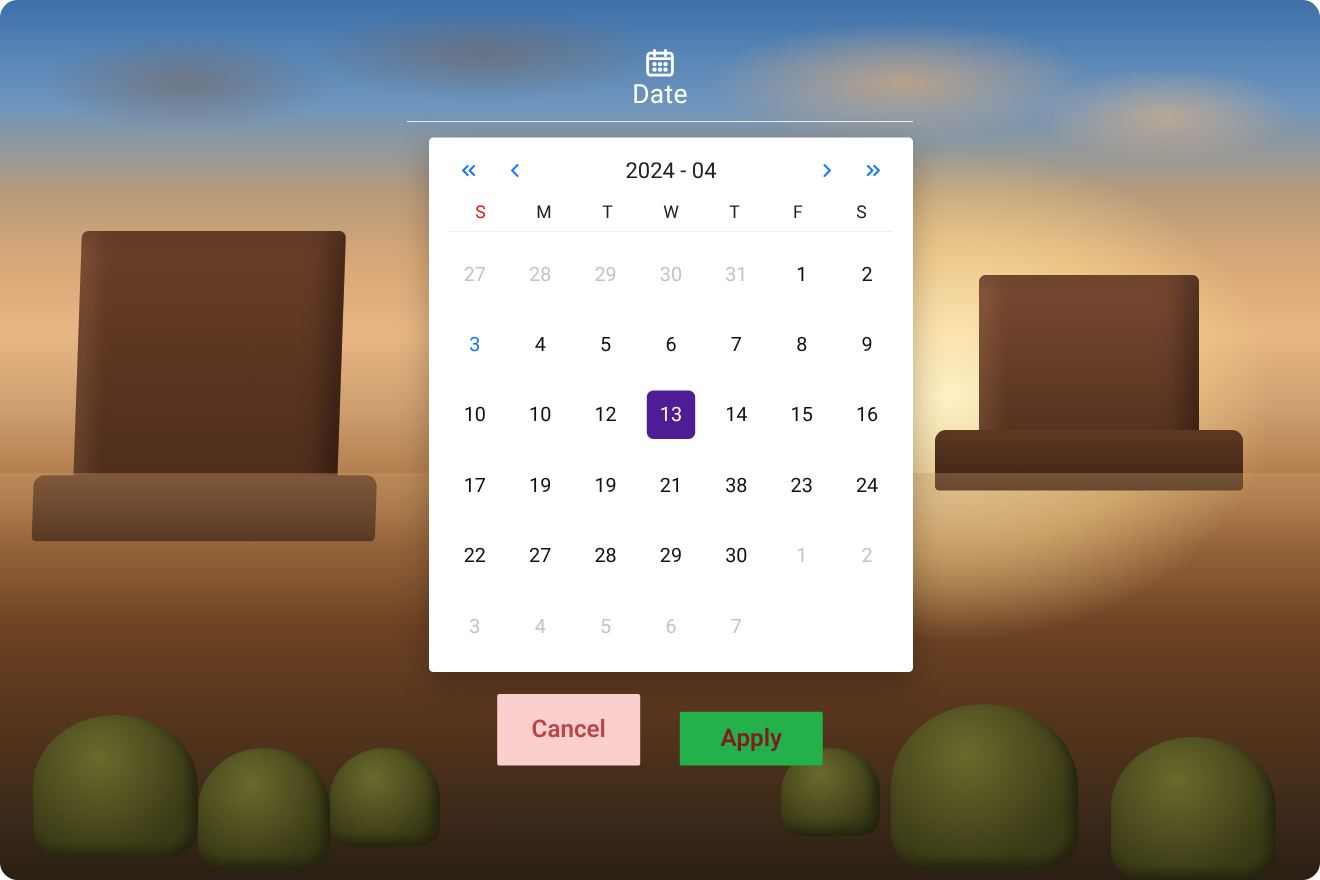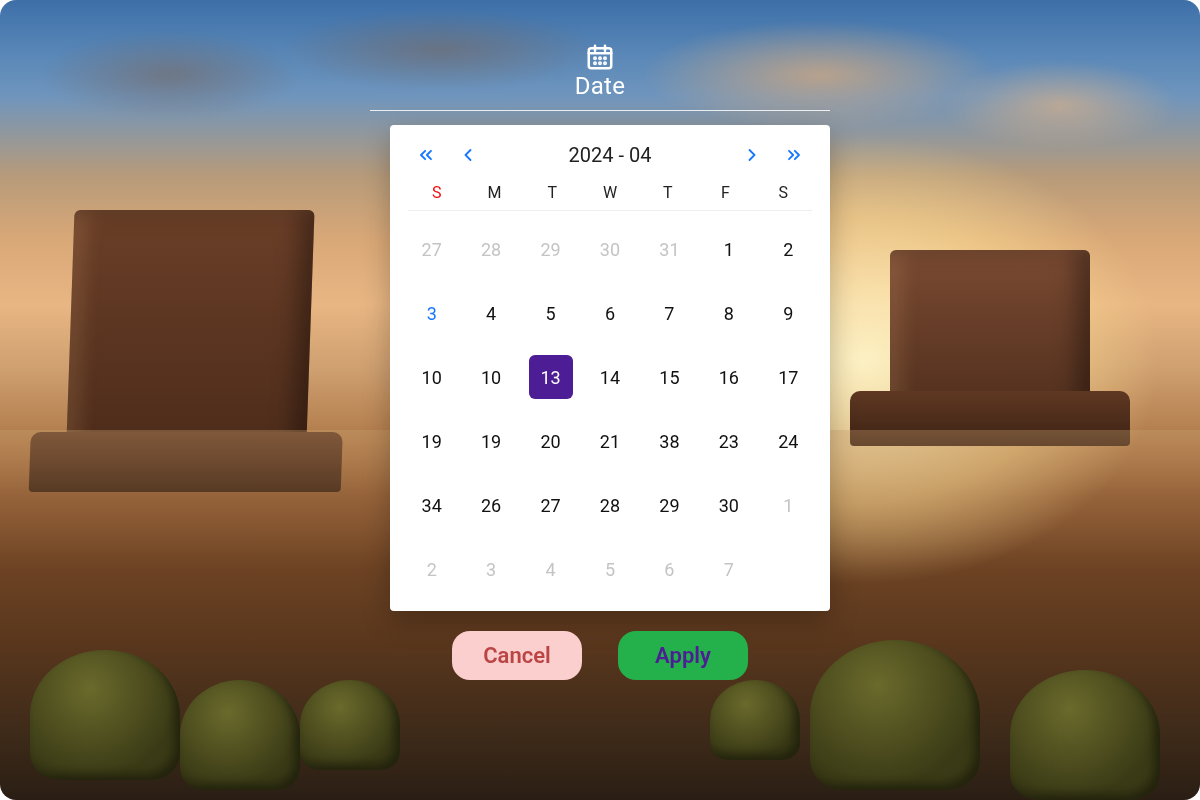--- a/index.html
+++ b/index.html
@@ -49,23 +49,23 @@
   .dow-row { display:grid; grid-template-columns: repeat(7, 1fr); text-align:center; padding: 6px 6px 8px; color:#222; font-size:16px; }
   .dow-row .sun { color:#e11; }
   .divider { height:1px; background:#eee; margin: 0 6px 6px; }
   .grid { display:grid; grid-template-columns: repeat(7, 1fr); grid-auto-rows: 64px; }
   .cell { display:flex; align-items:center; justify-content:center; }
   .day { width:44px; height:44px; display:flex; align-items:center; justify-content:center; font-size:18px; color:#111; border-radius:6px; cursor:pointer; user-select:none; }
   .day.out { color:#c4c4c4; }
   .day.today { color:#1677ff; }
   .day.selected { background:#4c1d95; color:#fff; }
   .actions { display:flex; justify-content:center; gap:36px; margin-top:20px; }
-  .btn { min-width:130px; padding:12px 24px; font-size:22px; font-weight:600; border:none; border-radius:18px; cursor:pointer; font-family:inherit; }
+  .btn { min-width:130px; padding:12px 24px; font-size:22px; font-weight:600; border:none; border-radius:2px; cursor:pointer; font-family:inherit; }
   .btn.cancel { background:#fccfcf; color:#b44; }
-  .btn.apply  { background:#24b04b; color:#4c1d95; }
+  .btn.apply  { background:#24b04b; color:#7f1d1d;margin-top:16px; }
 </style>
 </head>
 <body>
 
 <div class="viewport">
   <div class="sky-clouds">
     <div class="cloud c1"></div>
       <div class="cloud c2"></div>
       <div class="cloud c3"></div>
       <div class="cloud c4"></div>
@@ -182,20 +182,23 @@
           <div class="cell">
             <div class="day">9</div>
           </div>
           <div class="cell">
             <div class="day">10</div>
           </div>
           <div class="cell">
             <div class="day">10</div>
           </div>
           <div class="cell">
+            <div class="day">12</div>
+          </div>
+          <div class="cell">
             <div class="day selected">13</div>
           </div>
           <div class="cell">
             <div class="day">14</div>
           </div>
           <div class="cell">
             <div class="day">15</div>
           </div>
           <div class="cell">
             <div class="day">16</div>
@@ -203,39 +206,33 @@
           <div class="cell">
             <div class="day">17</div>
           </div>
           <div class="cell">
             <div class="day">19</div>
           </div>
           <div class="cell">
             <div class="day">19</div>
           </div>
           <div class="cell">
-            <div class="day">20</div>
-          </div>
-          <div class="cell">
             <div class="day">21</div>
           </div>
           <div class="cell">
             <div class="day">38</div>
           </div>
           <div class="cell">
             <div class="day">23</div>
           </div>
           <div class="cell">
             <div class="day">24</div>
           </div>
           <div class="cell">
-            <div class="day">34</div>
-          </div>
-          <div class="cell">
-            <div class="day">26</div>
+            <div class="day">22</div>
           </div>
           <div class="cell">
             <div class="day">27</div>
           </div>
           <div class="cell">
             <div class="day">28</div>
           </div>
           <div class="cell">
             <div class="day">29</div>
           </div>

